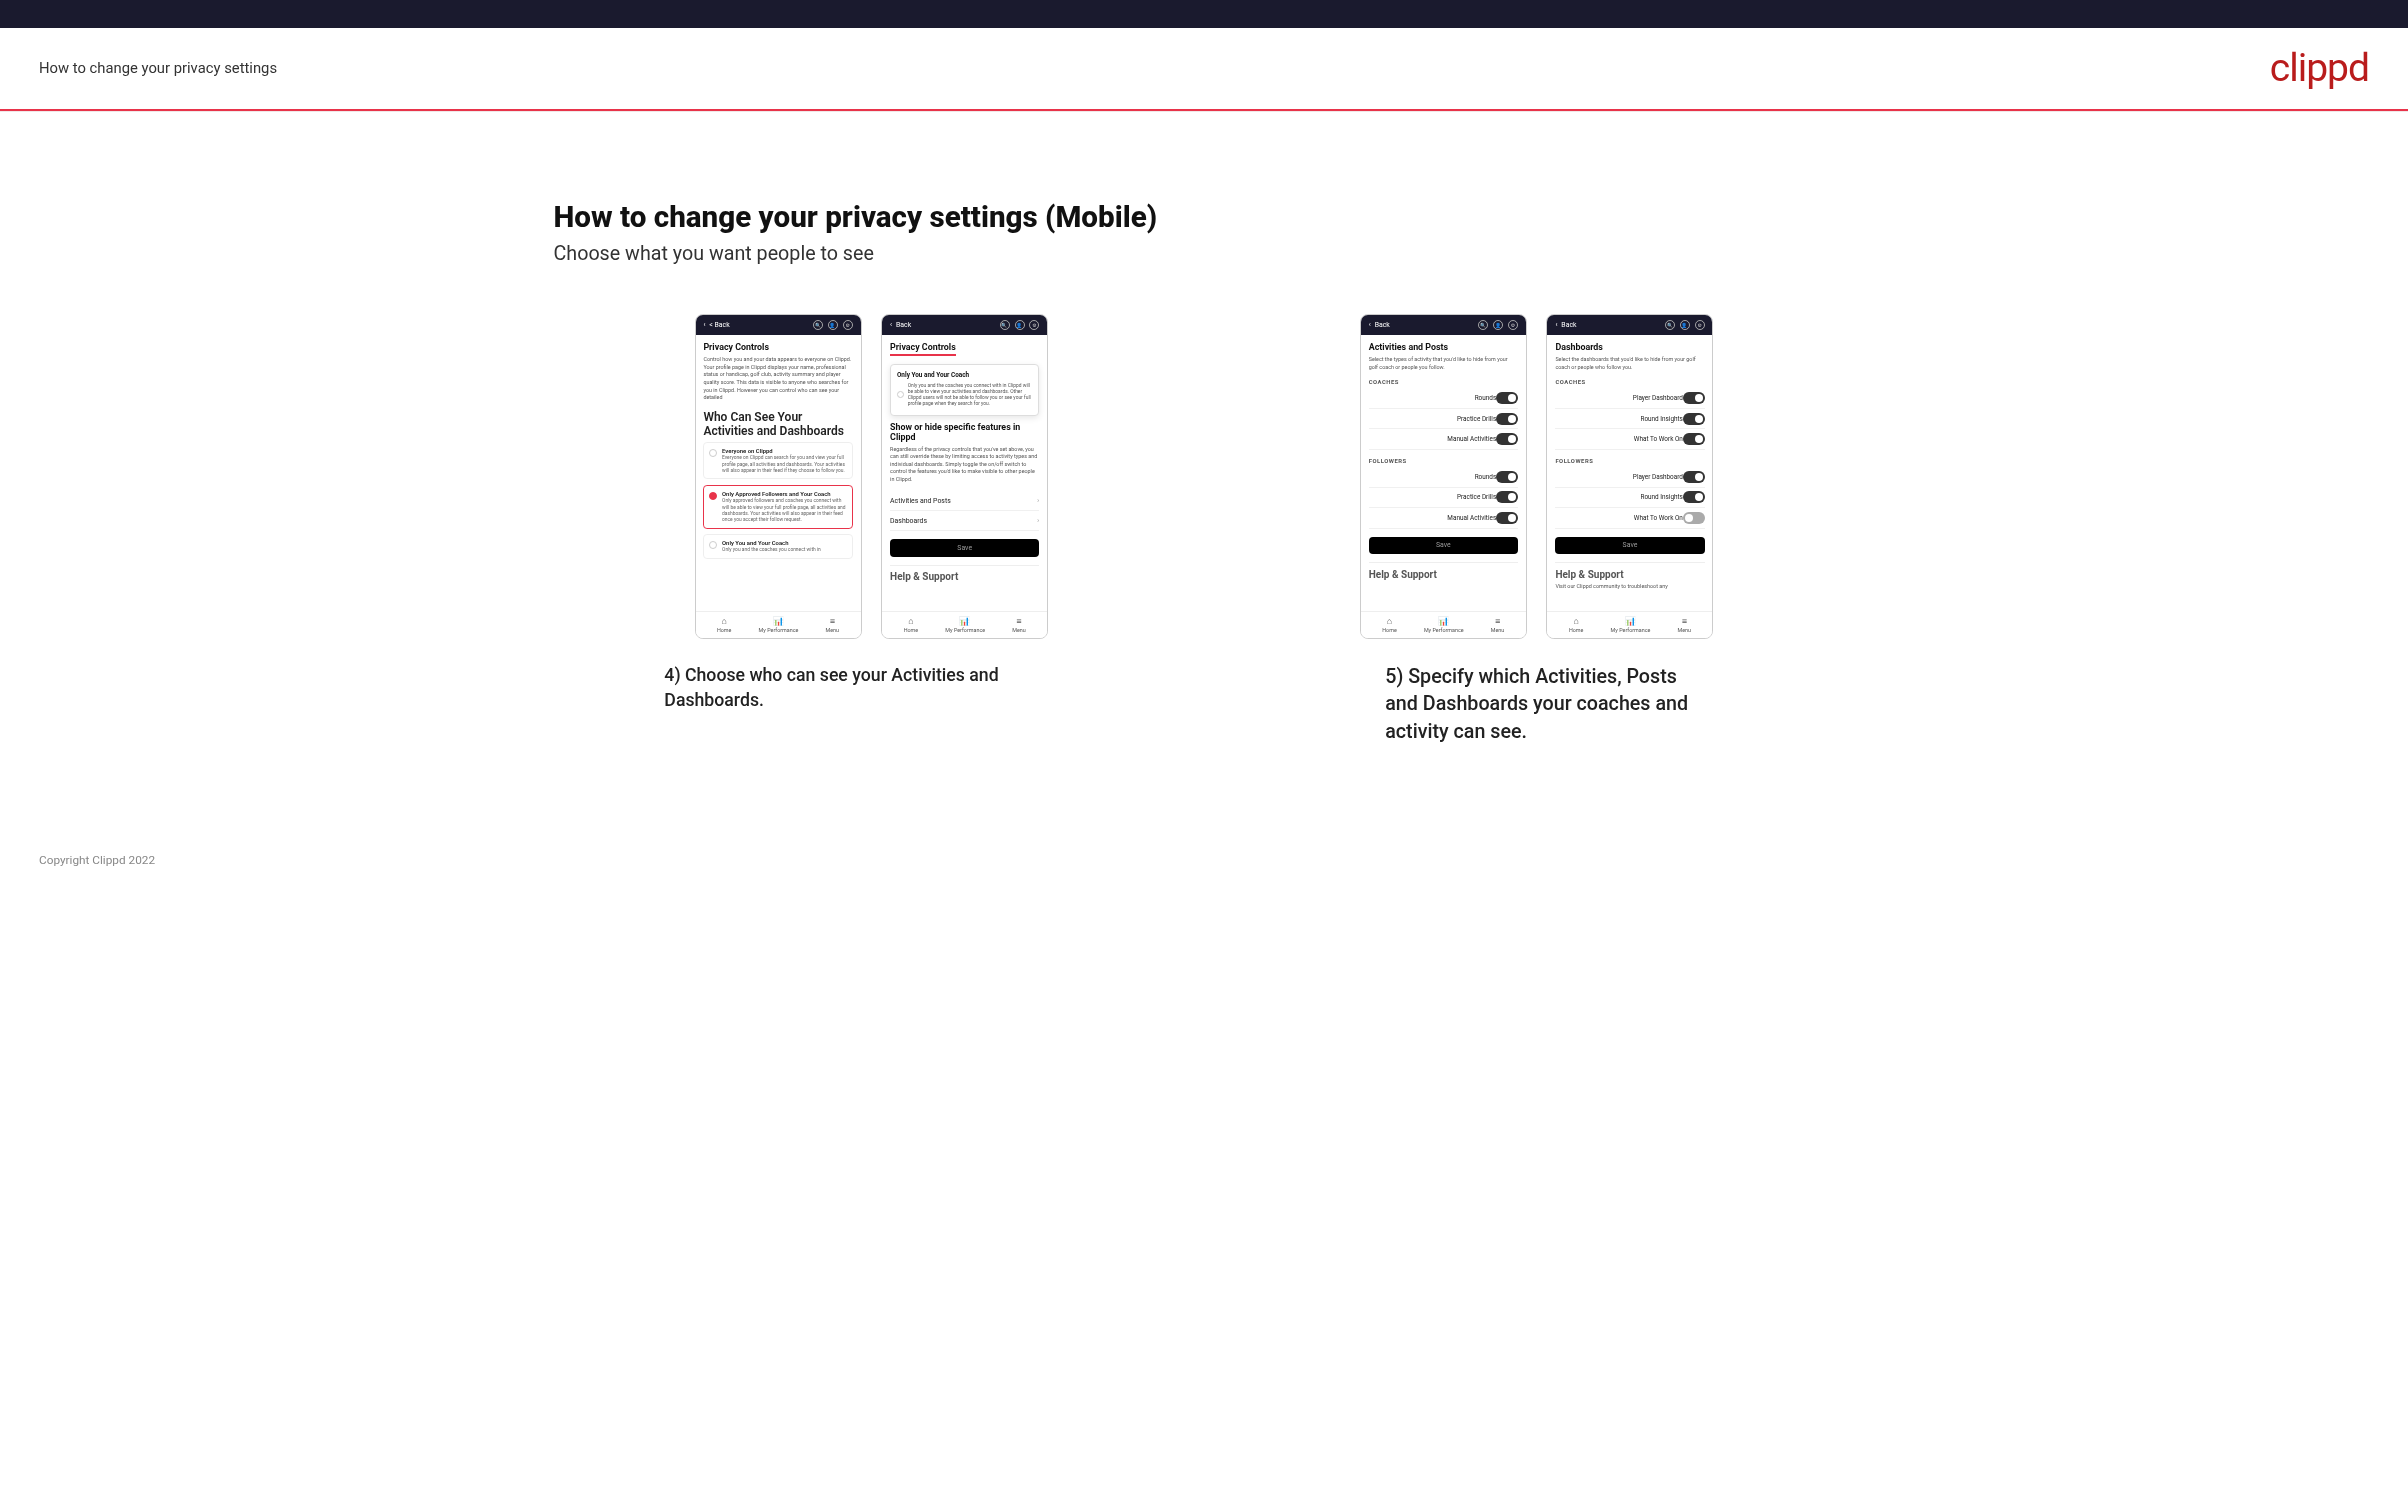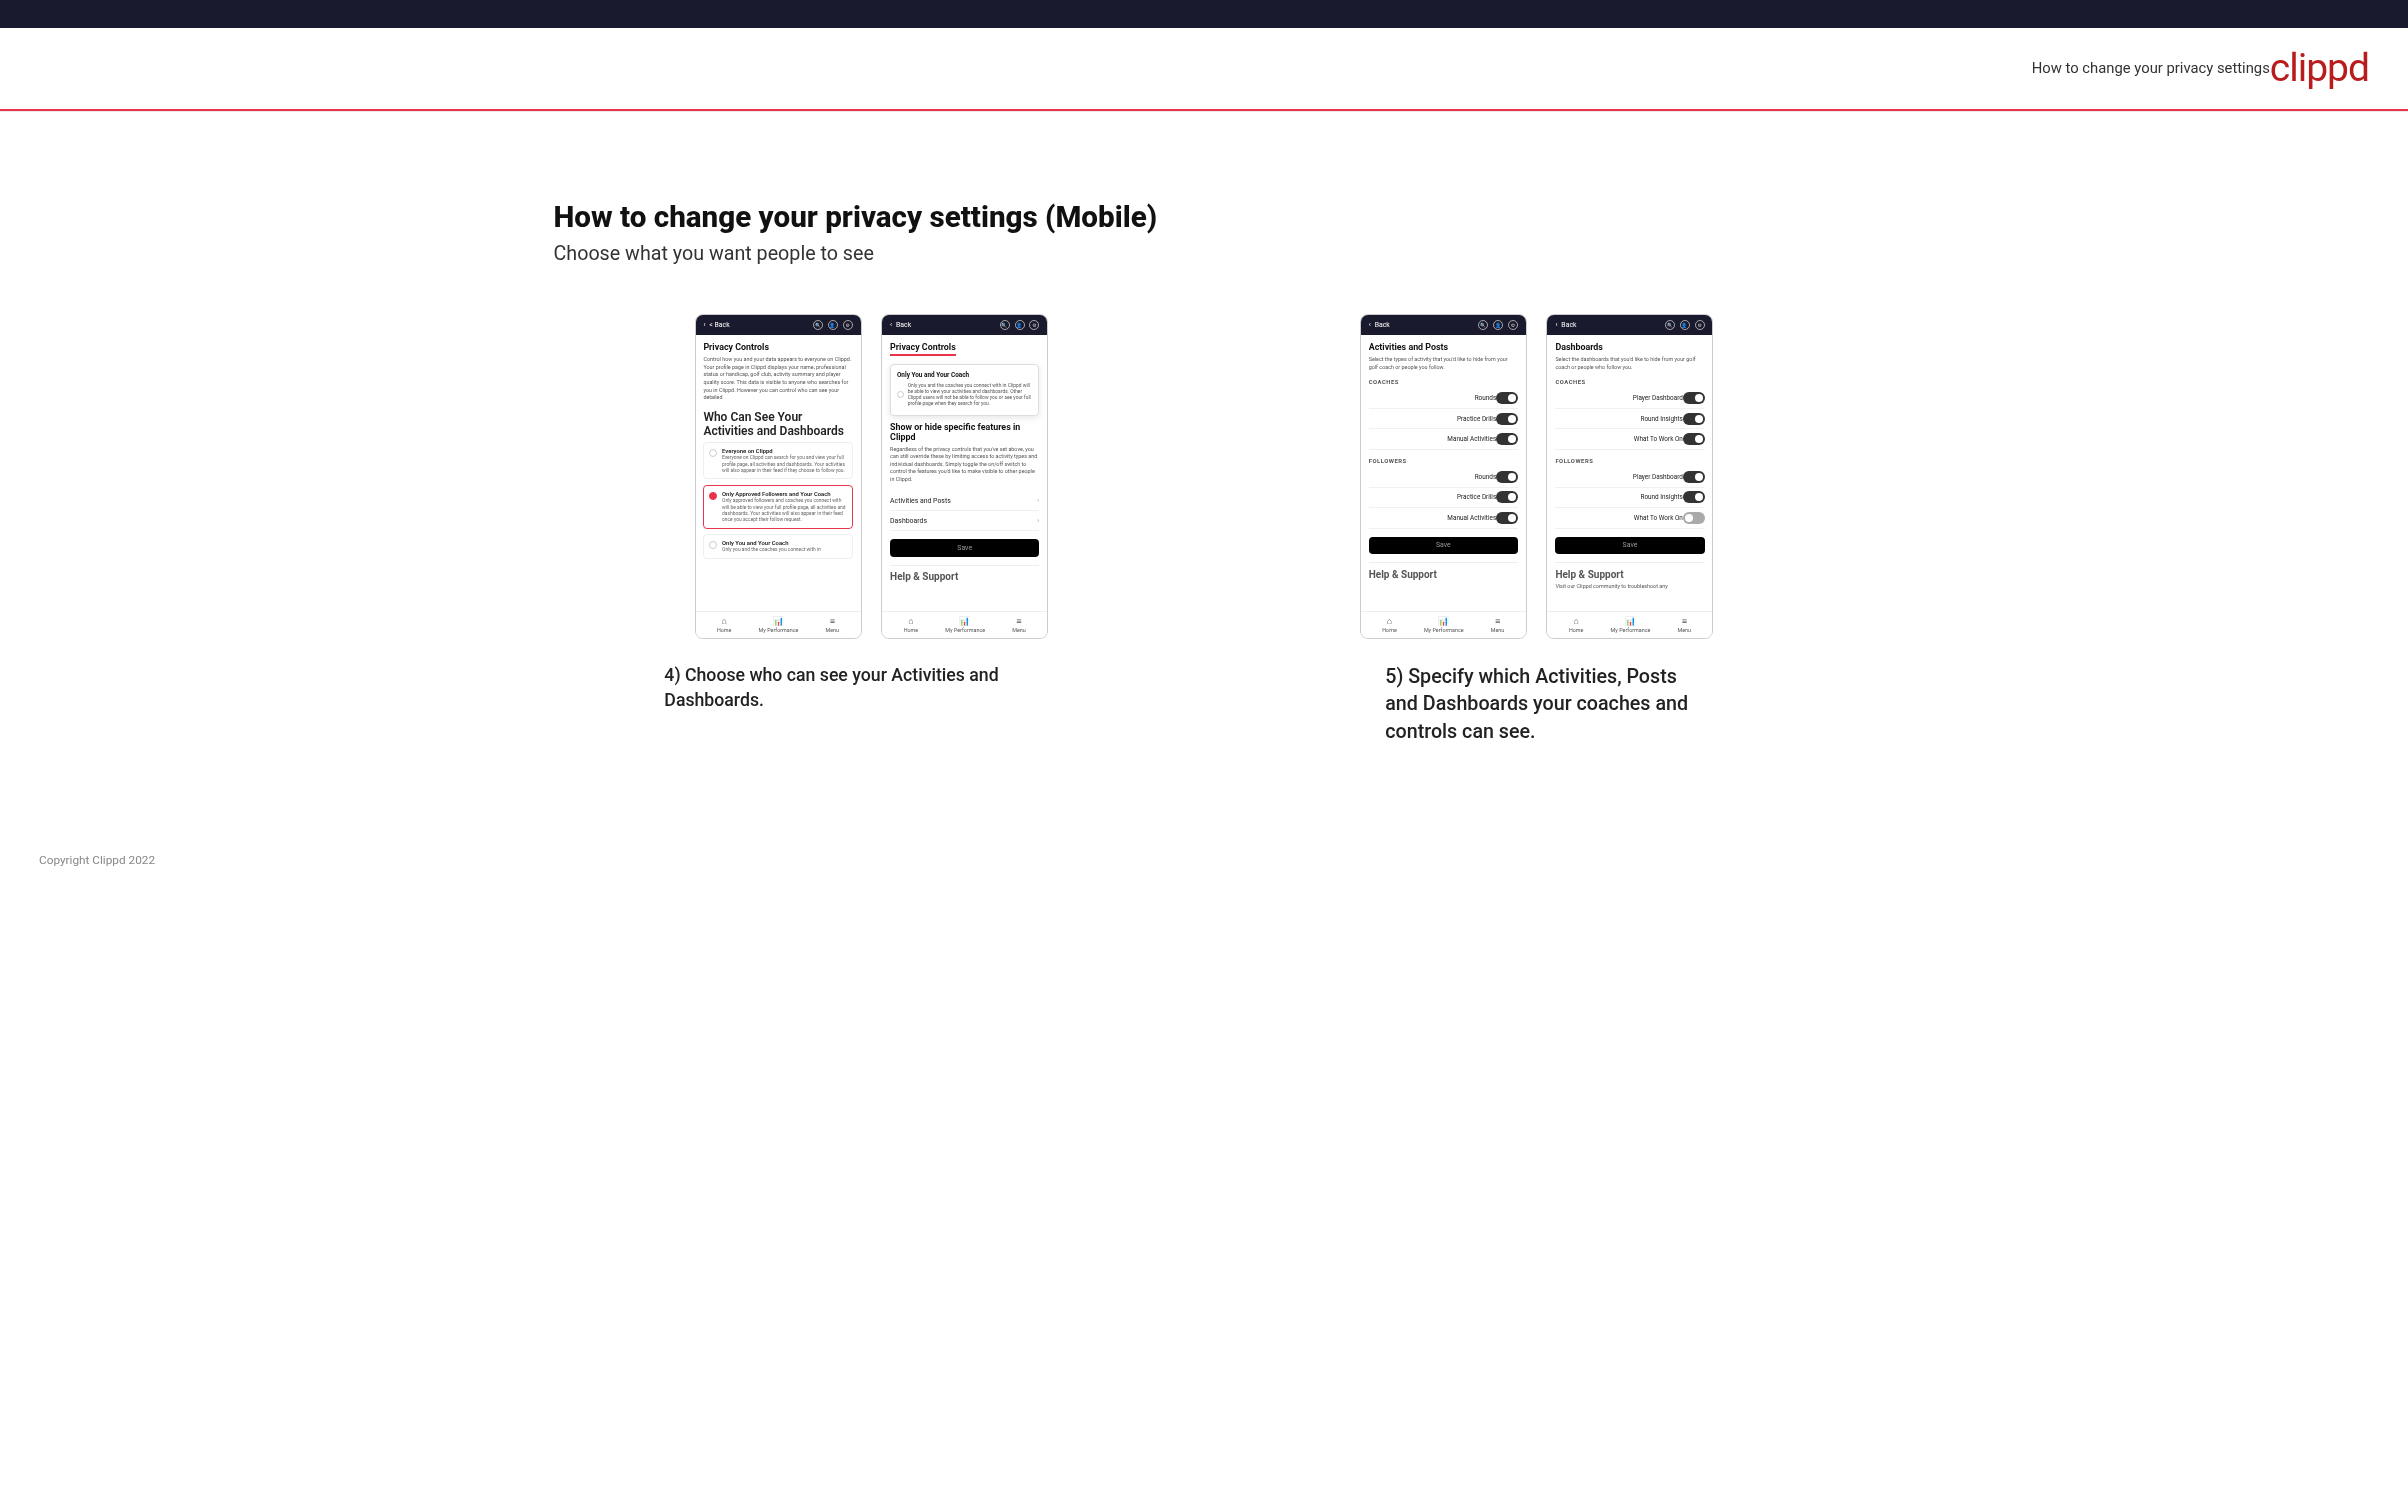--- a/index.html
+++ b/index.html
@@ -11,21 +11,21 @@
     
     .top-bar {
       background: #1a1a2e;
       height: 27.6px;
       width: 100%;
     }
     
     .header {
       display: flex;
       align-items: center;
-      justify-content: flex-end;
+      justify-content: space-between;
       padding: 17.7px 39px;
       border-bottom: 2px solid #e8334a;
     }
     .header-title {
       font-size: 14.8px;
       color: #333;
     }
     .logo {
       font-size: 39px;
       font-weight: 400;
@@ -578,21 +578,21 @@
               <span class="footer-icon">≡</span>
               <span>Menu</span>
             </div>
           </div>
         </div>
       </div>
 
       <div class="caption" style="text-align:left;margin-top:23.6px;font-size:19.7px;">
         <span>5) Specify which Activities, Posts</span><br>
         <span>and Dashboards your  coaches and</span><br>
-        <span>controls can see.</span>
+        <span>activity can see.</span>
       </div>
     </div>
 
   </div>
 </div>
 
 <div class="page-footer">
   <span>Copyright Clippd 2022</span>
 </div>
 

